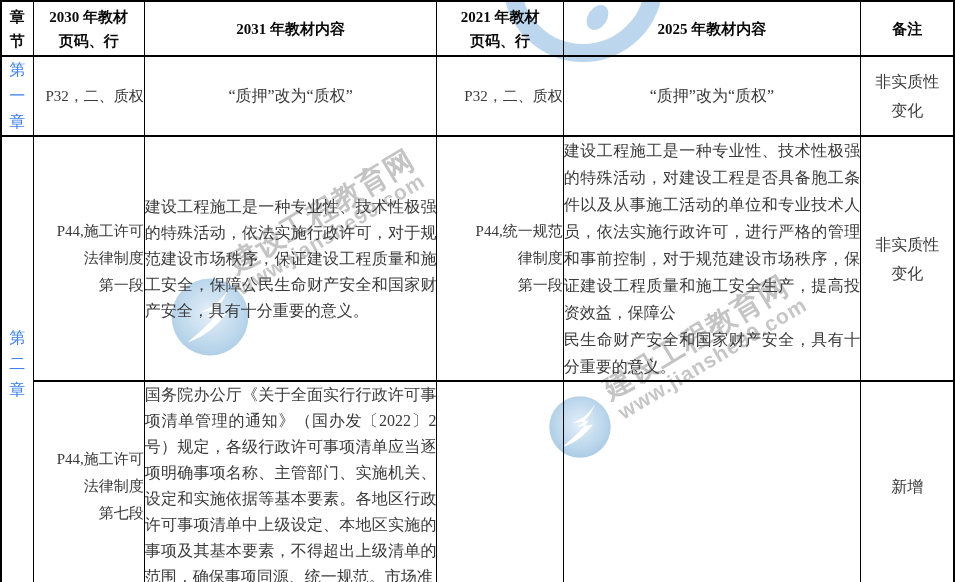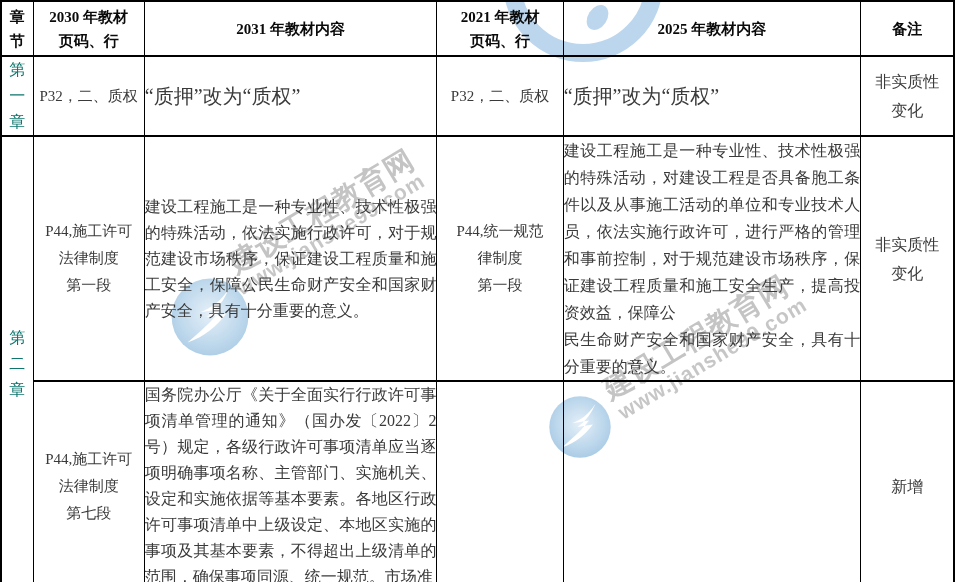--- a/index.html
+++ b/index.html
@@ -64,39 +64,39 @@
     vertical-align:middle;
     overflow:hidden;
   }
   th{
     font-size:15px;font-weight:bold;color:#0a0a0a;
     text-align:center;line-height:24px;white-space:pre-line;
   }
   td{color:#3c3c3c;}
   .chapter{
     font-size:16px;line-height:26px;text-align:center;
-    word-break:break-all;padding:0 6px;color:#0f766e;
+    word-break:break-all;padding:0 6px;color:#3b82f6;
   }
   .page-cell{
-    font-size:15px;line-height:27px;text-align:center;
+    font-size:15px;line-height:27px;text-align:right;
     white-space:pre-line;color:#3a3a3a;
   }
   .content{
     font-size:16px;text-align:justify;text-justify:inter-ideograph;
     padding:0 9px;white-space:pre-line;color:#3a3a3a;
   }
   .lh29{line-height:26px;}
   .lh27{line-height:27px;}
   .lh26{line-height:26px;}
   .v-top{vertical-align:top;padding-top:2px;}
   .note-cell{
     font-size:16px;text-align:center;line-height:29px;
     white-space:pre-line;color:#3a3a3a;margin-top:22px;
   }
-  .single-line{padding:0 10px;text-align:left;font-size:20px;}
+  .single-line{padding:0 10px;text-align:center;font-size:16px;}
 </style>
 </head>
 <body>
 
 <div class="page">
 
   <div class="wm-layer">
     <div class="wm-arc"></div>
     <div class="wm-arc-blob"></div>
 

